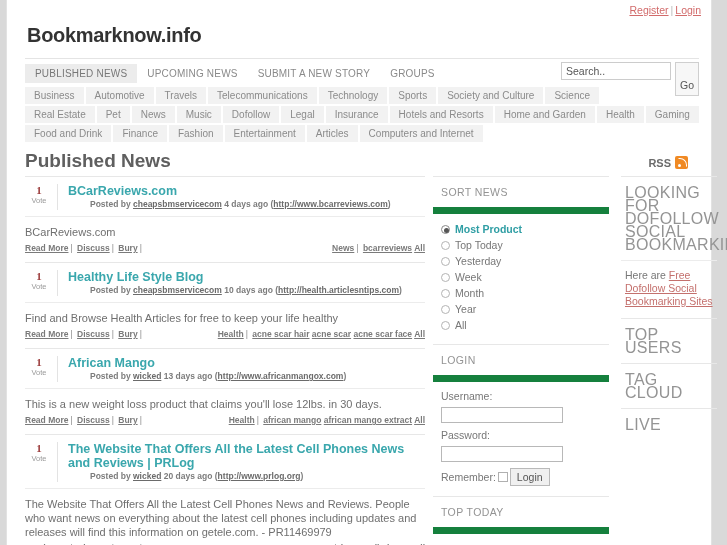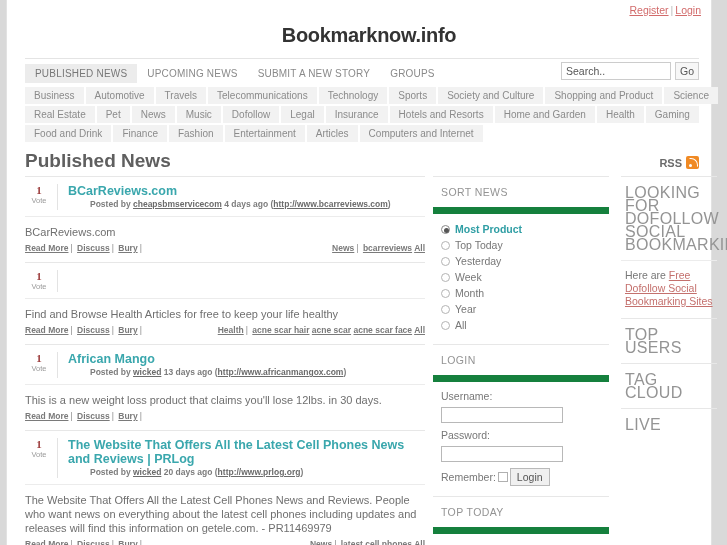--- a/index.html
+++ b/index.html
@@ -39,21 +39,20 @@
   }
   .topbar .sep { color: #bbb; padding: 0 2px; }
 
   .logo {
     font-size: 20px;
     font-weight: bold;
     color: #333333;
     padding: 2px 0 0 20px;
     letter-spacing: -0.3px;
     height: 30px;
-    text-align: center;
   }
 
   
   .navrow {
     margin: 6px 12px 0 18px;
     border-top: 1px solid #e4e4e4;
     padding-top: 5px;
     height: 25px;
     position: relative;
   }
@@ -85,21 +84,21 @@
   }
   .searchbox button {
     margin-left: 4px;
     height: 18px;
     min-width: 22px;
     border: 1px solid #cfcfcf;
     background: #f7f7f7;
     font-size: 10.5px;
     color: #555;
     font-family: "Liberation Sans", sans-serif;
-    padding: 0 4px;
+    padding: 16px 4px;
     cursor: pointer;
   }
 
   
   .cats {
     margin: 4px 12px 0 18px;
   }
   .catrow {
     display: flex;
     flex-wrap: nowrap;
@@ -120,21 +119,21 @@
     position: relative;
     height: 26px;
   }
   .pagetitle {
     font-size: 19px;
     font-weight: bold;
     color: #5f5f5f;
   }
   .rss {
     position: absolute;
-    right: 0; top: 6px;
+    right: 11px; top: 6px;
     font-size: 11px;
     font-weight: bold;
     color: #6b6b6b;
     display: flex;
     align-items: center;
     gap: 4px;
   }
   .rss-icon {
     display: inline-block;
     width: 13px; height: 13px;
@@ -350,21 +349,20 @@
 
     <div class="cats" id="cats">
         <div class="catrow">
           <div class="cat">Business</div>
           <div class="cat">Automotive</div>
           <div class="cat">Travels</div>
           <div class="cat">Telecommunications</div>
           <div class="cat">Technology</div>
           <div class="cat">Sports</div>
           <div class="cat">Society and Culture</div>
-          <div class="cat">Shopping and Product</div>
           <div class="cat">Science</div>
         </div>
         <div class="catrow">
           <div class="cat">Real Estate</div>
           <div class="cat">Pet</div>
           <div class="cat">News</div>
           <div class="cat">Music</div>
           <div class="cat">Dofollow</div>
           <div class="cat">Legal</div>
           <div class="cat">Insurance</div>
@@ -410,20 +408,24 @@
               <div><a href="#">Read More</a><span class="sep">|</span> <a href="#">Discuss</a><span class="sep">|</span> <a href="#">Bury</a><span class="sep">|</span></div>
               <div><a href="#">News</a><span class="sep">|</span> <a href="#">bcarreviews</a> <a href="#">All</a></div>
             </div>
           </div>
           <div class="story">
             <div class="story-head">
               <div class="vote">
                 <div class="vote-num">1</div>
                 <div class="vote-label">Vote</div>
               </div>
+              <div class="story-body">
+                <div class="story-title">Healthy Life Style Blog</div>
+                <div class="story-meta"><span>Posted by</span> <a href="#">cheapsbmservicecom</a> <span>10 days ago</span> (<a href="#">http://health.articlesntips.com</a>)</div>
+              </div>
             </div>
             <div class="story-desc">Find and Browse Health Articles for free to keep your life healthy</div>
             <div class="story-foot">
               <div><a href="#">Read More</a><span class="sep">|</span> <a href="#">Discuss</a><span class="sep">|</span> <a href="#">Bury</a><span class="sep">|</span></div>
               <div><a href="#">Health</a><span class="sep">|</span> <a href="#">acne scar hair</a> <a href="#">acne scar</a> <a href="#">acne scar face</a> <a href="#">All</a></div>
             </div>
           </div>
           <div class="story">
             <div class="story-head">
               <div class="vote">
@@ -431,20 +433,21 @@
                 <div class="vote-label">Vote</div>
               </div>
               <div class="story-body">
                 <div class="story-title">African Mango</div>
                 <div class="story-meta"><span>Posted by</span> <a href="#">wicked</a> <span>13 days ago</span> (<a href="#">http://www.africanmangox.com</a>)</div>
               </div>
             </div>
             <div class="story-desc">This is a new weight loss product that claims you'll lose 12lbs. in 30 days.</div>
             <div class="story-foot">
               <div><a href="#">Read More</a><span class="sep">|</span> <a href="#">Discuss</a><span class="sep">|</span> <a href="#">Bury</a><span class="sep">|</span></div>
+              <div><a href="#">Health</a><span class="sep">|</span> <a href="#">african mango</a> <a href="#">african mango extract</a> <a href="#">All</a></div>
             </div>
           </div>
           <div class="story">
             <div class="story-head">
               <div class="vote">
                 <div class="vote-num">1</div>
                 <div class="vote-label">Vote</div>
               </div>
               <div class="story-body">
                 <div class="story-title">The Website That Offers All the Latest Cell Phones News and Reviews | PRLog</div>

